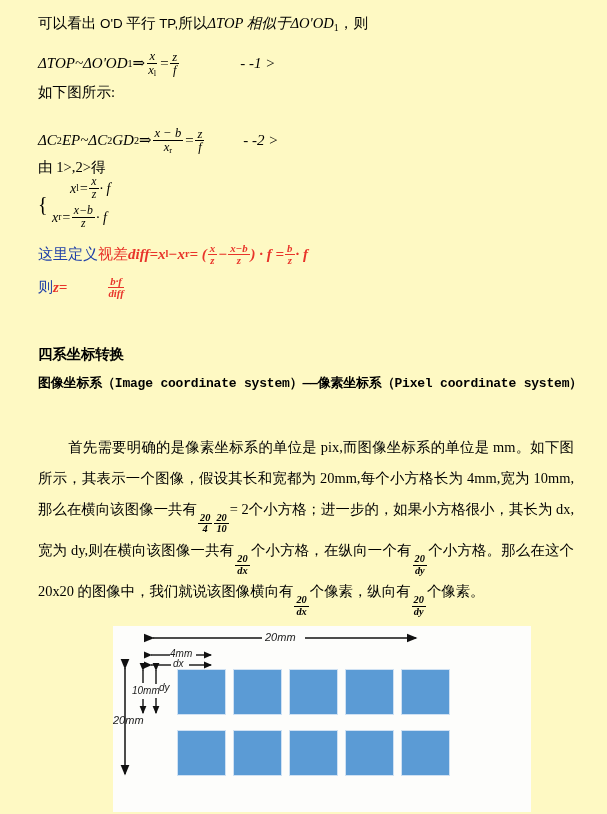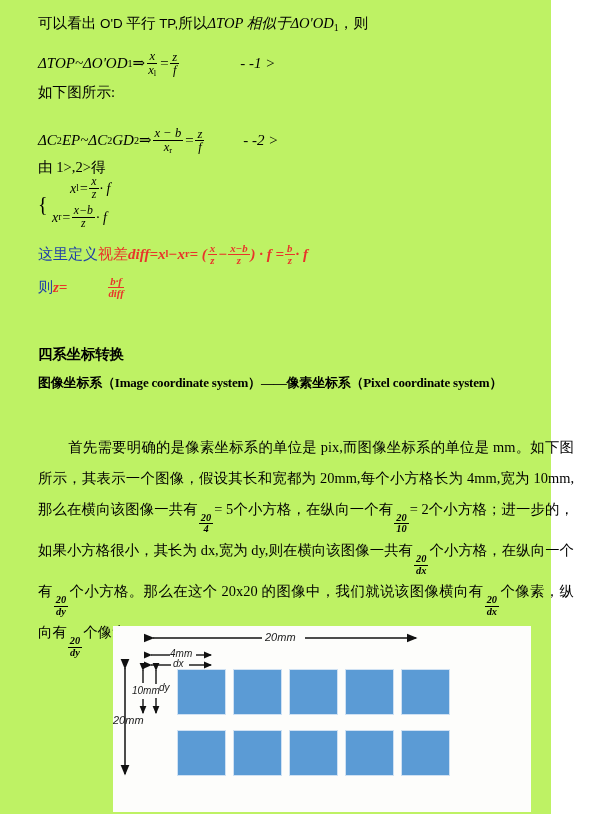--- a/index.html
+++ b/index.html
@@ -10,23 +10,23 @@
   body {
     width: 607px;
     height: 814px;
     position: relative;
     font-family: "Liberation Serif", "DejaVu Serif", serif;
     color: #000000;
     overflow: hidden;
   }
   .page {
     position: relative;
-    width: 551px;
+    width: 607px;
     height: 814px;
-    background: #bef264;
+    background: #fef9c3;
   }
 
   
   .line {
     position: absolute;
     white-space: nowrap;
     line-height: 1;
   }
   .cn {
     font-family: "Liberation Serif", "DejaVu Serif", serif;
@@ -70,21 +70,21 @@
   }
   .frac.sm > .num, .frac.sm > .den { font-size: 0.72em; }
 
   .eqrow { display: inline-flex; align-items: center; }
 
   
   .heading {
     position: absolute;
     font-weight: bold;
     white-space: nowrap;
-    font-family: Liberation Serif, serif;
+    font-family: Liberation Mono, monospace;
     letter-spacing: -0.2px;
   }
 
   
   .para {
     position: absolute;
     left: 38px;
     top: 432px;
     width: 536px;
     font-size: 14.4px;
@@ -238,21 +238,21 @@
   <div class="heading" style="left:38px; top:345px; font-size:14.5px;">四系坐标转换</div>
 
   <div class="heading" style="left:38px; top:374px; font-size:13px;">
     <span>图像坐标系（Image coordinate system）</span><span>——</span><span>像素坐标系（Pixel coordinate system）</span>
   </div>
 
   <div class="para">
     <span class="indent"></span><span class="cn">首先需要明确的是像素坐标系的单位是 pix,而图像坐标系的单位是 mm。如下图所示，其表示一个图像，假设其长和宽都为 20mm,每个小方格长为 4mm,宽为 10mm,那么在横向该图像一共有</span><span class="frac mb sm">
         <span class="num">20</span>
         <span class="den">4</span>
-      </span><span class="cn">= 5个小方格，在纵向一个有</span><span class="frac mb sm">
+      </span><span class="frac mb sm">
         <span class="num">20</span>
         <span class="den">10</span>
       </span><span class="cn">= 2个小方格；进一步的，如果小方格很小，其长为 dx,宽为 dy,则在横向该图像一共有</span><span class="frac mb sm">
         <span class="num">20</span>
         <span class="den">dx</span>
       </span><span class="cn">个小方格，在纵向一个有</span><span class="frac mb sm">
         <span class="num">20</span>
         <span class="den">dy</span>
       </span><span class="cn">个小方格。那么在这个 20x20 的图像中，我们就说该图像横向有</span><span class="frac mb sm">
         <span class="num">20</span>

